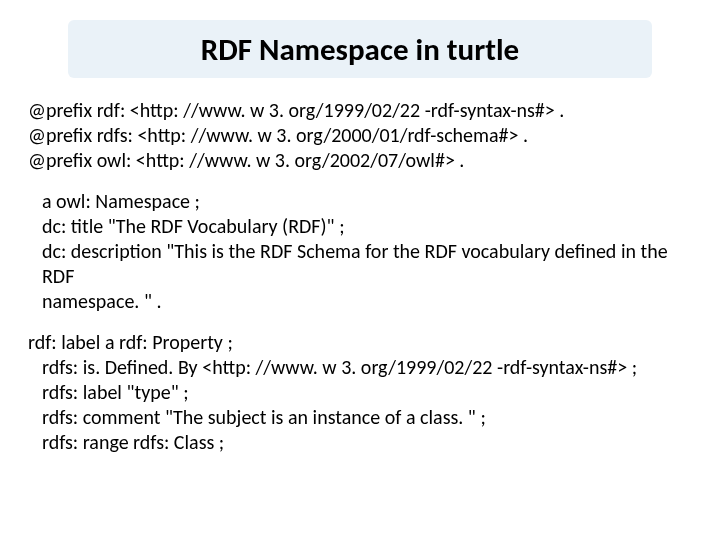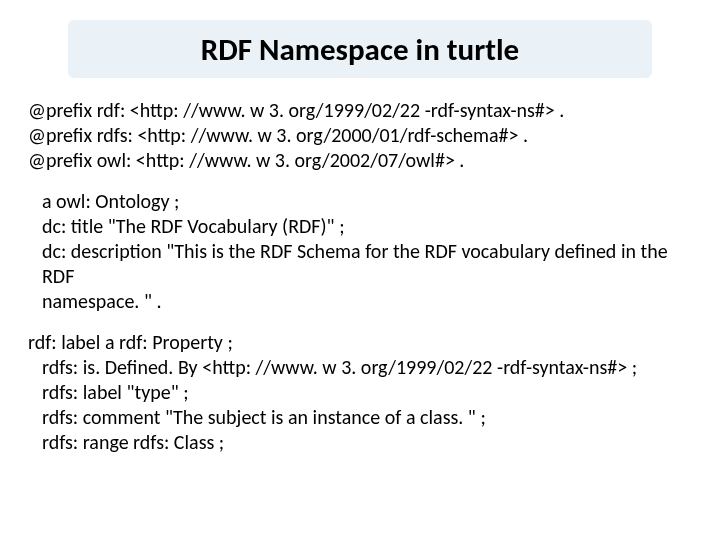--- a/index.html
+++ b/index.html
@@ -18,21 +18,21 @@
     <h1>RDF Namespace in turtle</h1>
   </div>
 
   <div class="block">
     <div>@prefix rdf: &lt;http: //www. w 3. org/1999/02/22 -rdf-syntax-ns#&gt; .</div>
     <div>@prefix rdfs: &lt;http: //www. w 3. org/2000/01/rdf-schema#&gt; .</div>
     <div>@prefix owl: &lt;http: //www. w 3. org/2002/07/owl#&gt; .</div>
   </div>
 
   <div class="block">
-    <div class="indent">a owl: Ontology ;</div>
+    <div class="indent">a owl: Namespace ;</div>
     <div class="indent">dc: title "The RDF Vocabulary (RDF)" ;</div>
     <div class="indent">dc: description "This is the RDF Schema for the RDF vocabulary defined in the RDF</div>
     <div class="indent">namespace. " .</div>
   </div>
 
   <div class="block">
     <div>rdf: label a rdf: Property ;</div>
     <div class="indent">rdfs: is. Defined. By &lt;http: //www. w 3. org/1999/02/22 -rdf-syntax-ns#&gt; ;</div>
     <div class="indent">rdfs: label "type" ;</div>
     <div class="indent">rdfs: comment "The subject is an instance of a class. " ;</div>

